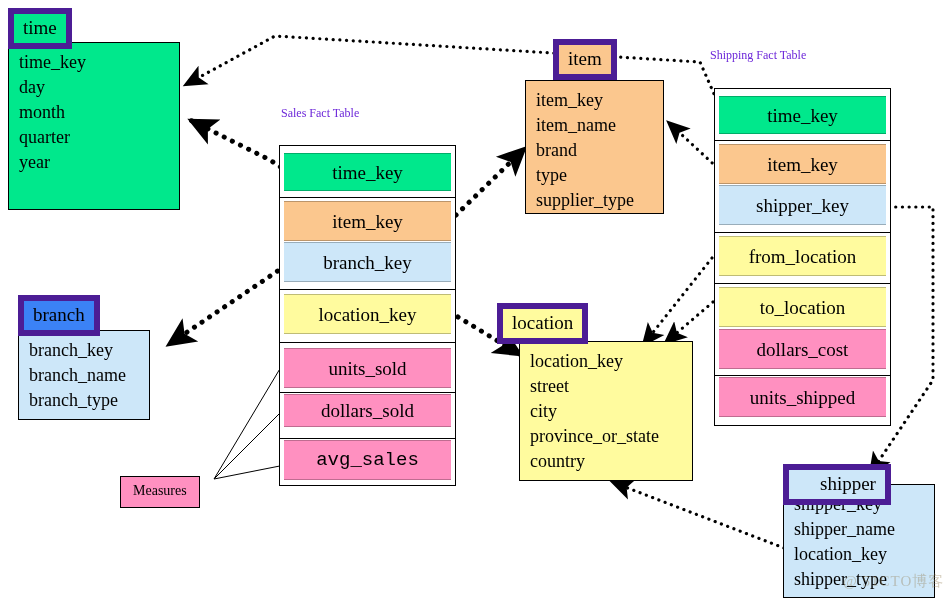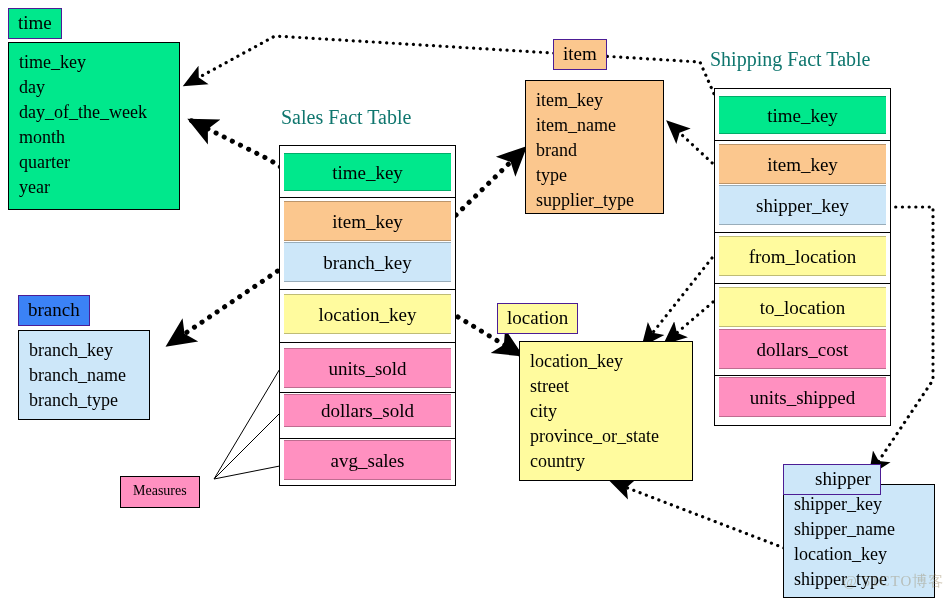--- a/index.html
+++ b/index.html
@@ -11,21 +11,21 @@
     position:relative;
     overflow:hidden;
   }
   #canvas{position:absolute;left:0;top:0;width:943px;height:600px;}
   svg.edges{position:absolute;left:0;top:0;width:943px;height:600px;pointer-events:none;}
 
   
   .dim{position:absolute;}
   .dim-title{
     position:absolute;
-    border:1px solid #4c1d95;
+    border:6px solid #4c1d95;
     font-size:19px;
     line-height:1;
     padding:4px 9px 6px 9px;
     white-space:nowrap;
     z-index:3;
   }
   .dim-body{
     position:absolute;
     border:1px solid #000;
     box-sizing:border-box;
@@ -36,23 +36,23 @@
     font-size:18px;
     line-height:25px;
     white-space:nowrap;
     color:#000;
   }
 
   
   .fact{position:absolute;z-index:2;}
   .fact-caption{
     position:absolute;
-    font-size:20px;
-    white-space:nowrap;
-    color:#0f766e;
+    font-size:12px;
+    white-space:nowrap;
+    color:#6d28d9;
     z-index:3;
   }
   .fact-box{
     position:absolute;
     border:1.5px solid #000;
     background:#ffffff;
     box-sizing:border-box;
     z-index:2;
   }
   .fact-row{
@@ -130,21 +130,20 @@
     <path d="M 214,479 L 295,463" stroke="#000" stroke-width="1" fill="none"></path>
   </svg>
 
   <div class="dim">
     <div class="dim-title" style="left:8px;top:8px;background:#00E88C;">
       <span>time</span>
     </div>
     <div class="dim-body" style="left:8px;top:42px;width:172px;height:168px;background:#00E88C;">
       <div class="fld">time_key</div>
       <div class="fld">day</div>
-      <div class="fld">day_of_the_week</div>
       <div class="fld">month</div>
       <div class="fld">quarter</div>
       <div class="fld">year</div>
     </div>
   </div>
 
   <div class="dim">
     <div class="dim-title" style="left:18px;top:295px;background:#3b82f6;">
       <span>branch</span>
     </div>
@@ -214,21 +213,21 @@
       </div>
       <div class="rowsep" style="top:196px;width:175px;"></div>
       <div class="fact-row" style="top:202px;width:167px;height:40px;background:#FF90C0;">
         <span>units_sold</span>
       </div>
       <div class="rowsep" style="top:246px;width:175px;"></div>
       <div class="fact-row" style="top:248px;width:167px;height:33px;background:#FF90C0;">
         <span>dollars_sold</span>
       </div>
       <div class="rowsep" style="top:292px;width:175px;"></div>
-      <div class="fact-row" style="top:294px;width:167px;height:40px;background:#FF90C0;">
+      <div class="fact-row" style="top:294px;width:167px;height:40px;background:#FF90C0;font-family:Liberation Mono, monospace;">
         <span>avg_sales</span>
       </div>
     </div>
   </div>
 
   <div class="fact">
     <div class="fact-caption" style="left:710px;top:48px;">
       <span>Shipping Fact Table</span>
     </div>
     <div class="fact-box" style="left:714px;top:88px;width:177px;height:338px;">

